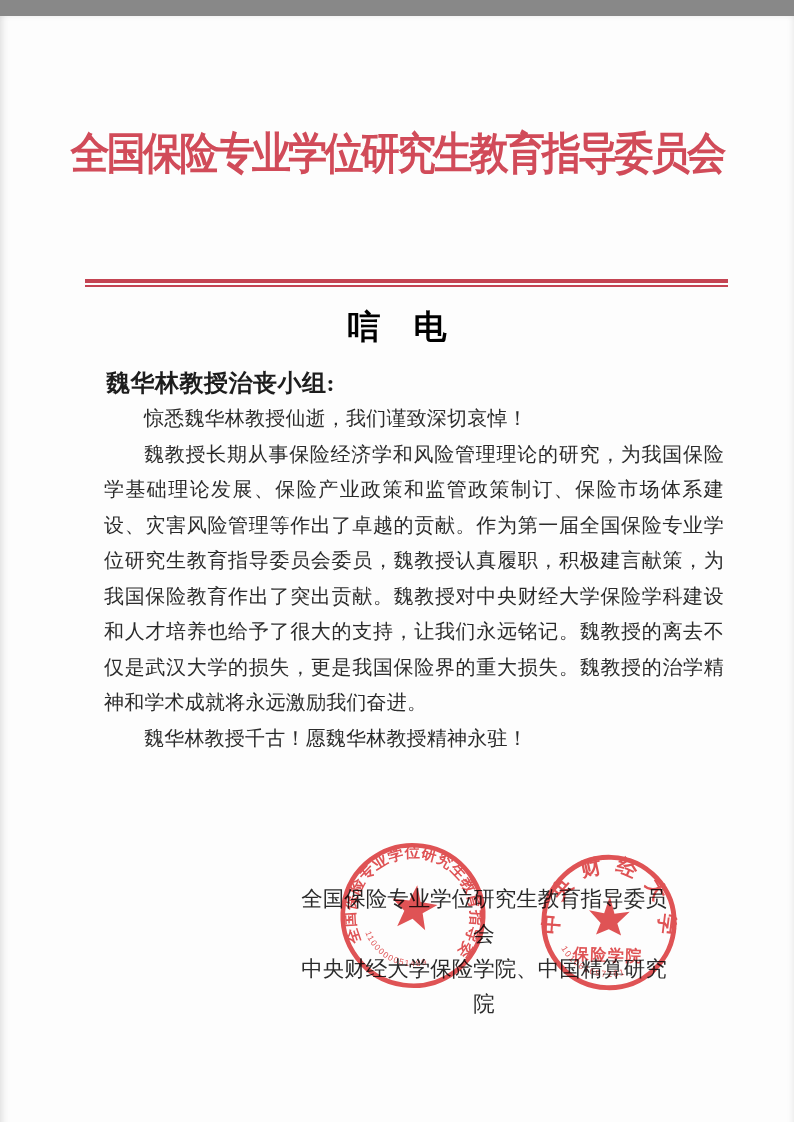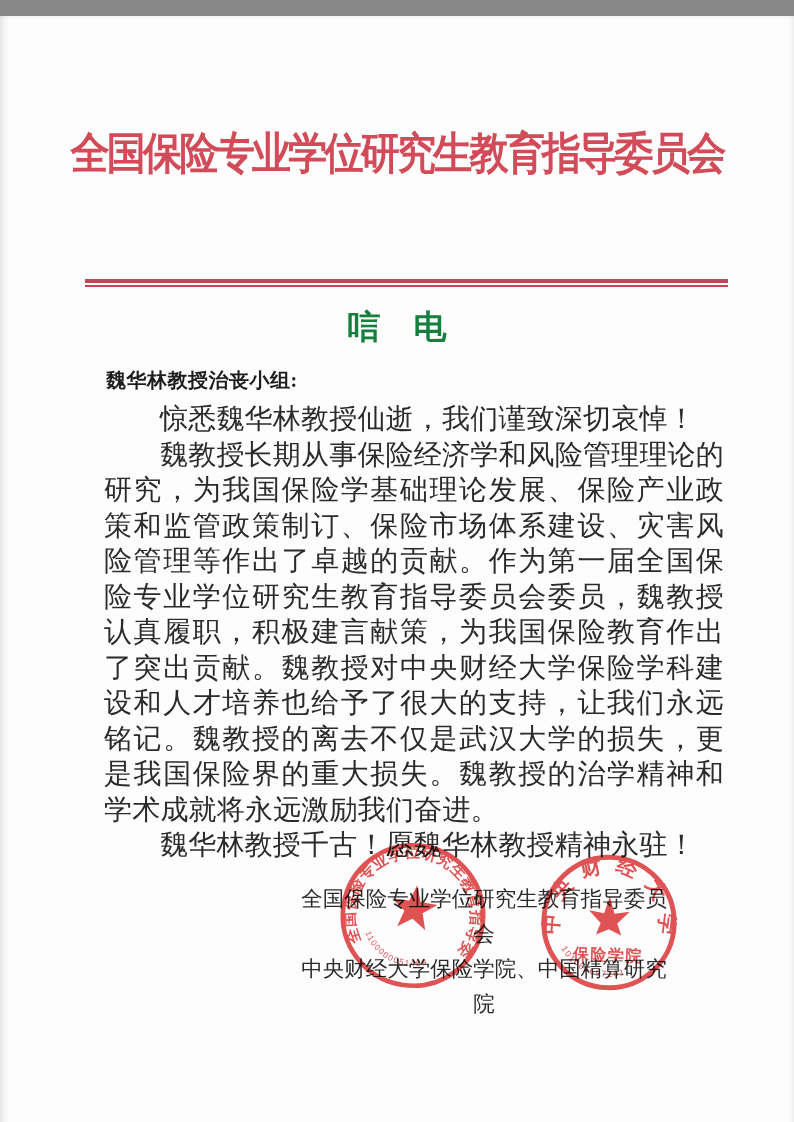--- a/index.html
+++ b/index.html
@@ -34,31 +34,31 @@
   }
   .rule{
     position:absolute;top:263px;left:85px;width:643px;
     height:2px;background:#fdfdfd;
     border-top:4px solid var(--rule-red);
     border-bottom:2px solid var(--rule-red);
   }
   .doc-title{
     position:absolute;top:289px;left:0;width:794px;
     text-align:center;
-    font-size:33px;font-weight:bold;color:#15803d;
+    font-size:33px;font-weight:bold;color:#000000;
     font-family:"Liberation Sans","DejaVu Sans",sans-serif;
   }
   .salutation{
     position:absolute;top:351px;left:106px;
-    font-size:20px;font-weight:bold;color:#1d1d1d;
+    font-size:24px;font-weight:bold;color:#1d1d1d;
     letter-spacing:.5px;
   }
   .body-text{
     position:absolute;top:385px;left:104px;width:620px;
-    font-size:28px;line-height:35.5px;
+    font-size:20px;line-height:35.5px;
     color:var(--body-text);
     text-align:justify;
     letter-spacing:.2px;
   }
   .body-text p{margin:0;text-indent:2em;}
   .signature{
     position:absolute;top:866px;left:292px;width:384px;
     text-align:center;
     font-size:21.5px;line-height:35px;
     color:var(--body-text);

